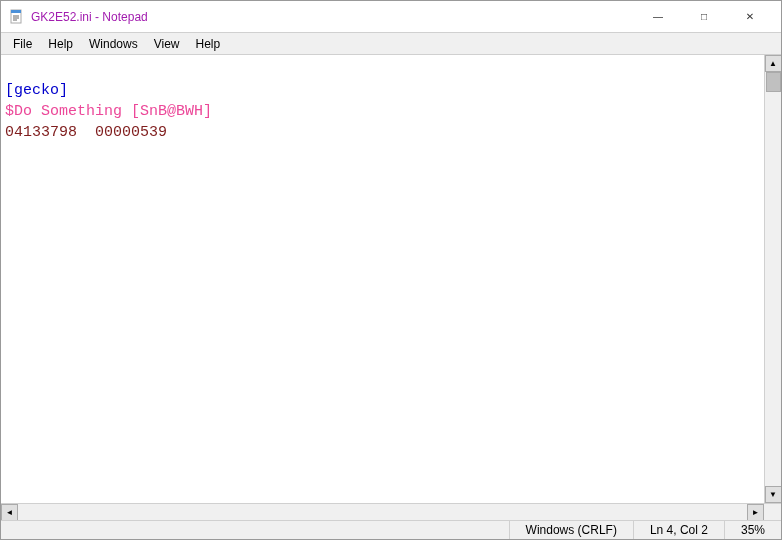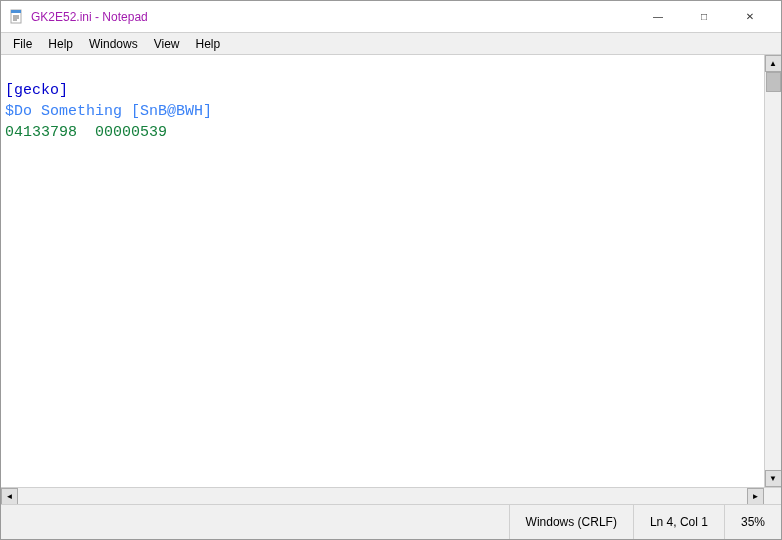--- a/index.html
+++ b/index.html
@@ -110,26 +110,26 @@
       white-space: pre;
       overflow: auto;
     }
 
     .line-gecko {
       color: #0000cc;
       margin-top: 12px;
     }
 
     .line-do {
-      color: #3b82f6;
+      color: #ec4899;
       text-align: center;
     }
 
     .line-numbers {
-      color: #15803d;
+      color: #7f1d1d;
     }
 
     .scrollbar-y {
       width: 17px;
       background: #f0f0f0;
       border-left: 1px solid #d0d0d0;
       display: flex;
       flex-direction: column;
       align-items: center;
     }
@@ -154,21 +154,21 @@
 
     .scrollbar-thumb {
       width: 15px;
       height: 20px;
       background: #c0c0c0;
       border: 1px solid #aaa;
       margin: 0 auto;
     }
 
     .status-bar {
-      height: 35px;
+      height: 19px;
       background: #f0f0f0;
       border-top: 1px solid #d0d0d0;
       display: flex;
       align-items: center;
     }
 
     .status-left {
       flex: 1;
       padding-left: 4px;
     }
@@ -272,17 +272,17 @@
     <div class="scrollbar-x-btn">◄</div>
     <div class="scrollbar-x-track"></div>
     <div class="scrollbar-x-btn">►</div>
     <div class="scrollbar-x-corner"></div>
   </div>
 
   <div class="status-bar">
     <div class="status-left"></div>
     <div class="status-sections">
       <div class="status-section">Windows (CRLF)</div>
-      <div class="status-section">Ln 4, Col 1</div>
+      <div class="status-section">Ln 4, Col 2</div>
       <div class="status-section">35%</div>
     </div>
   </div>
 </div>
 
 </body></html>

